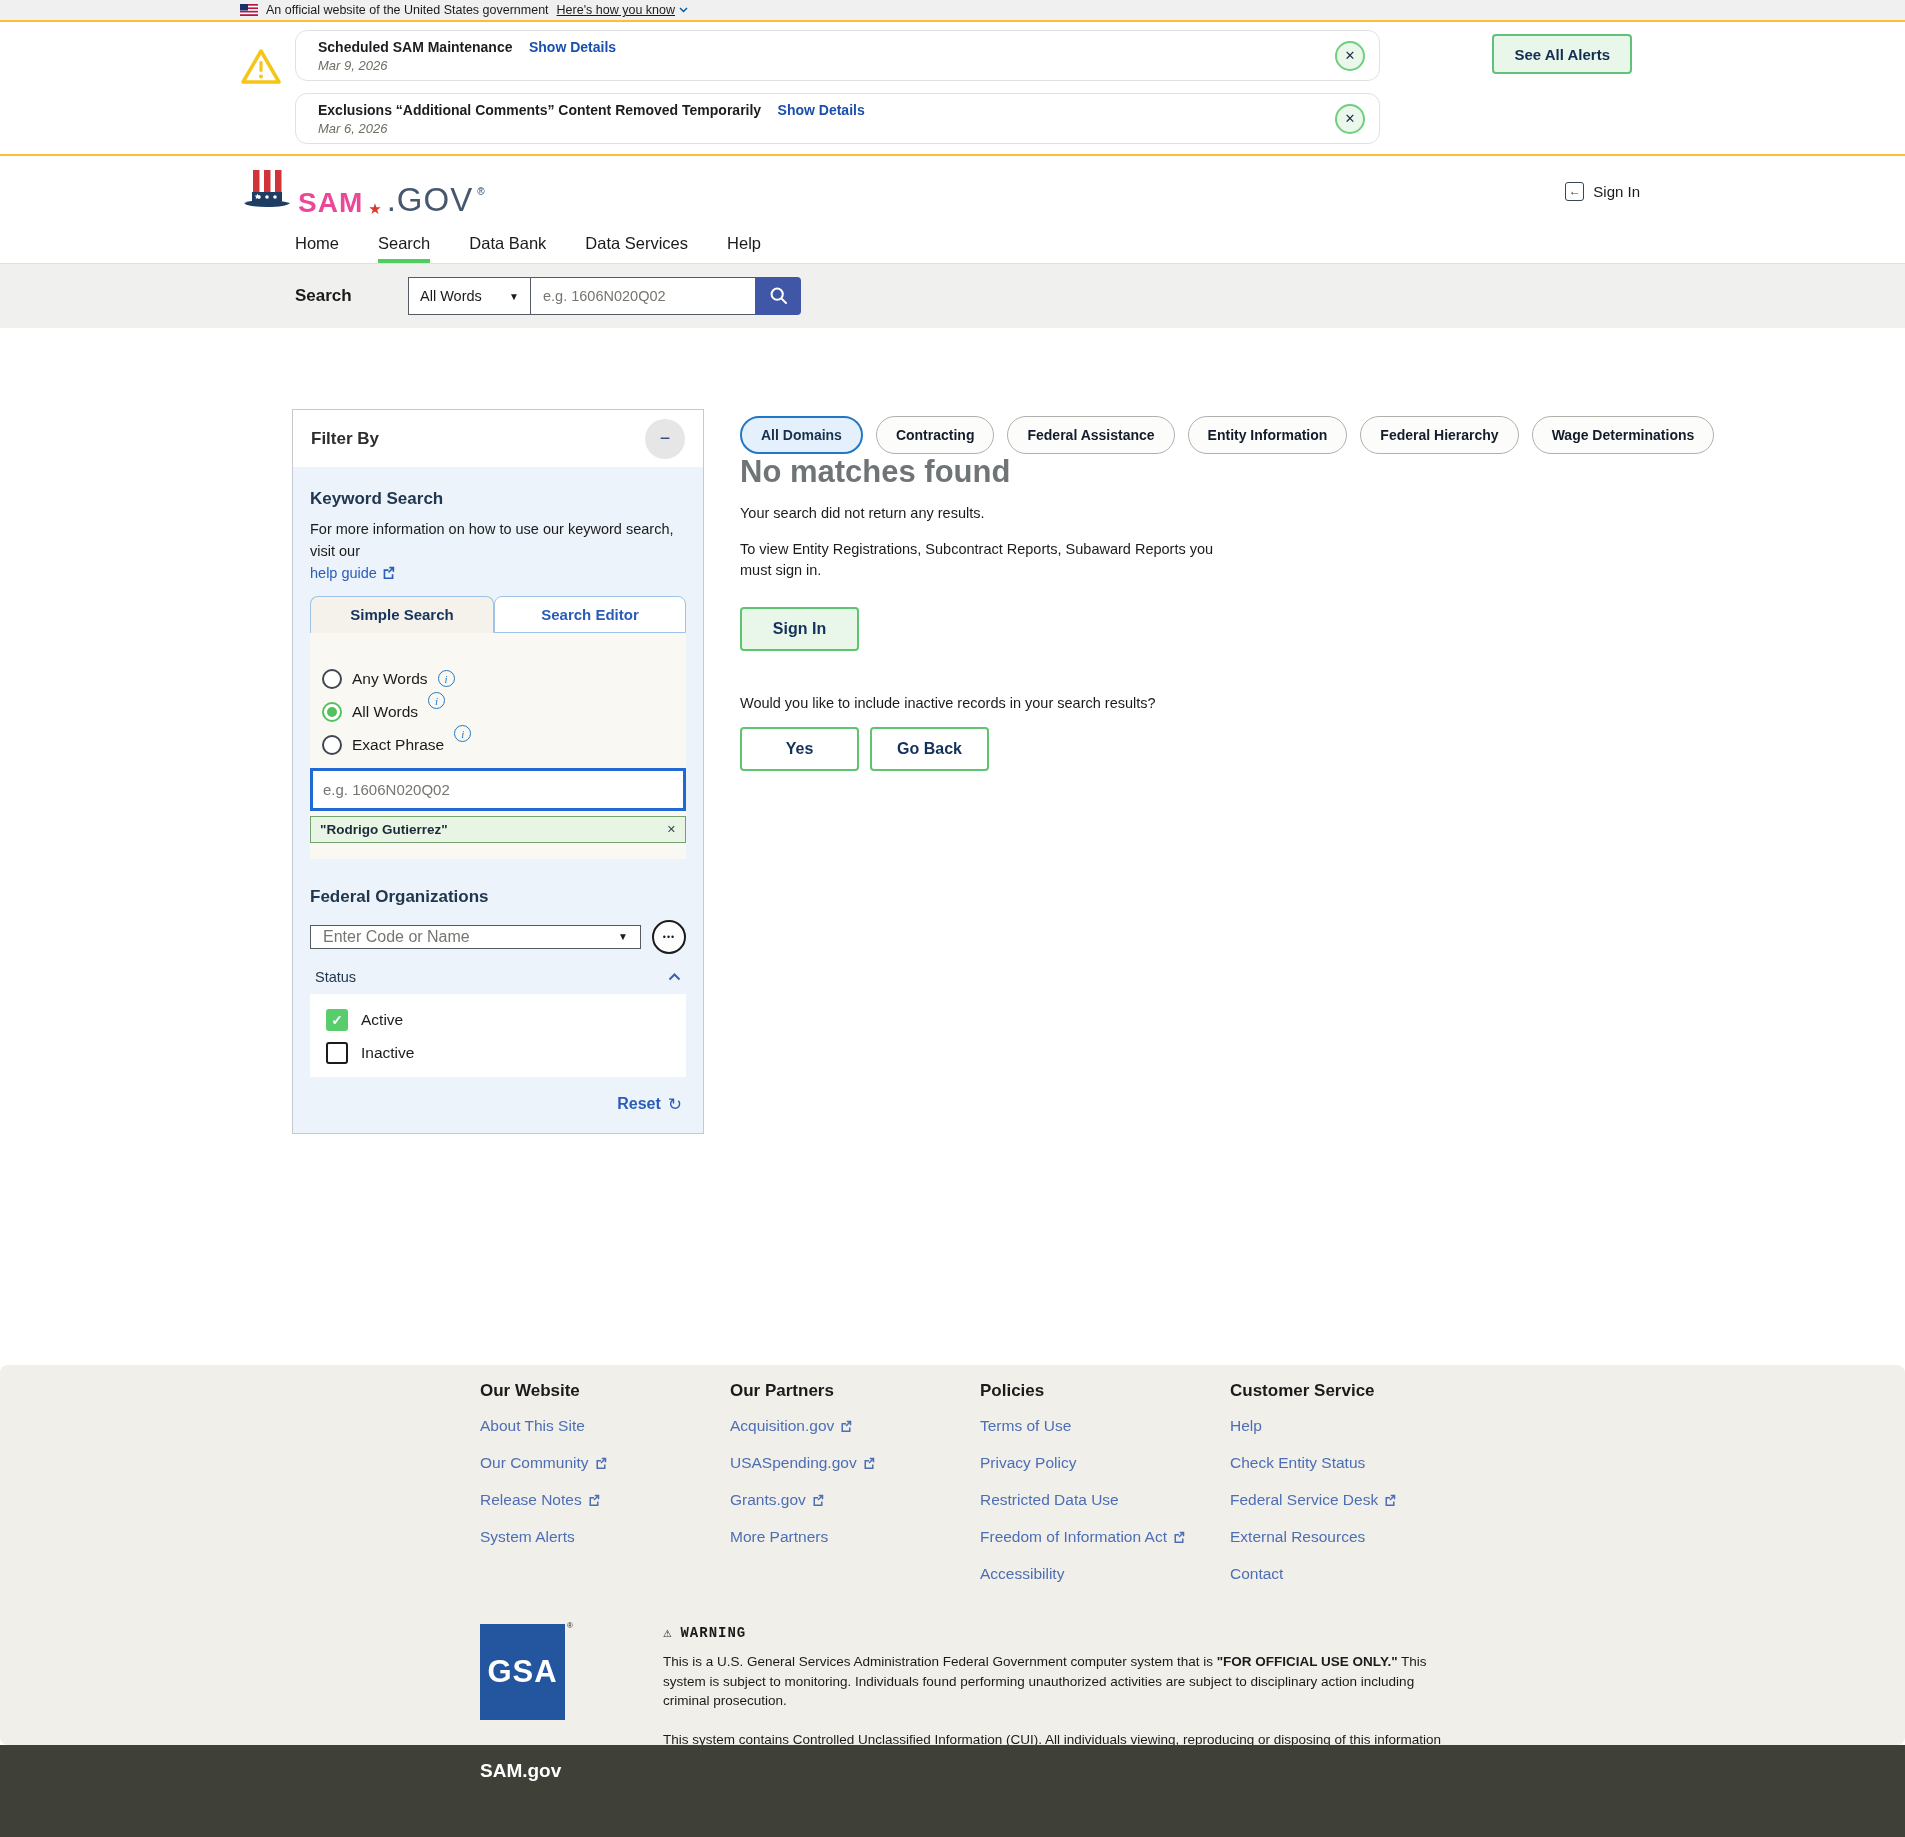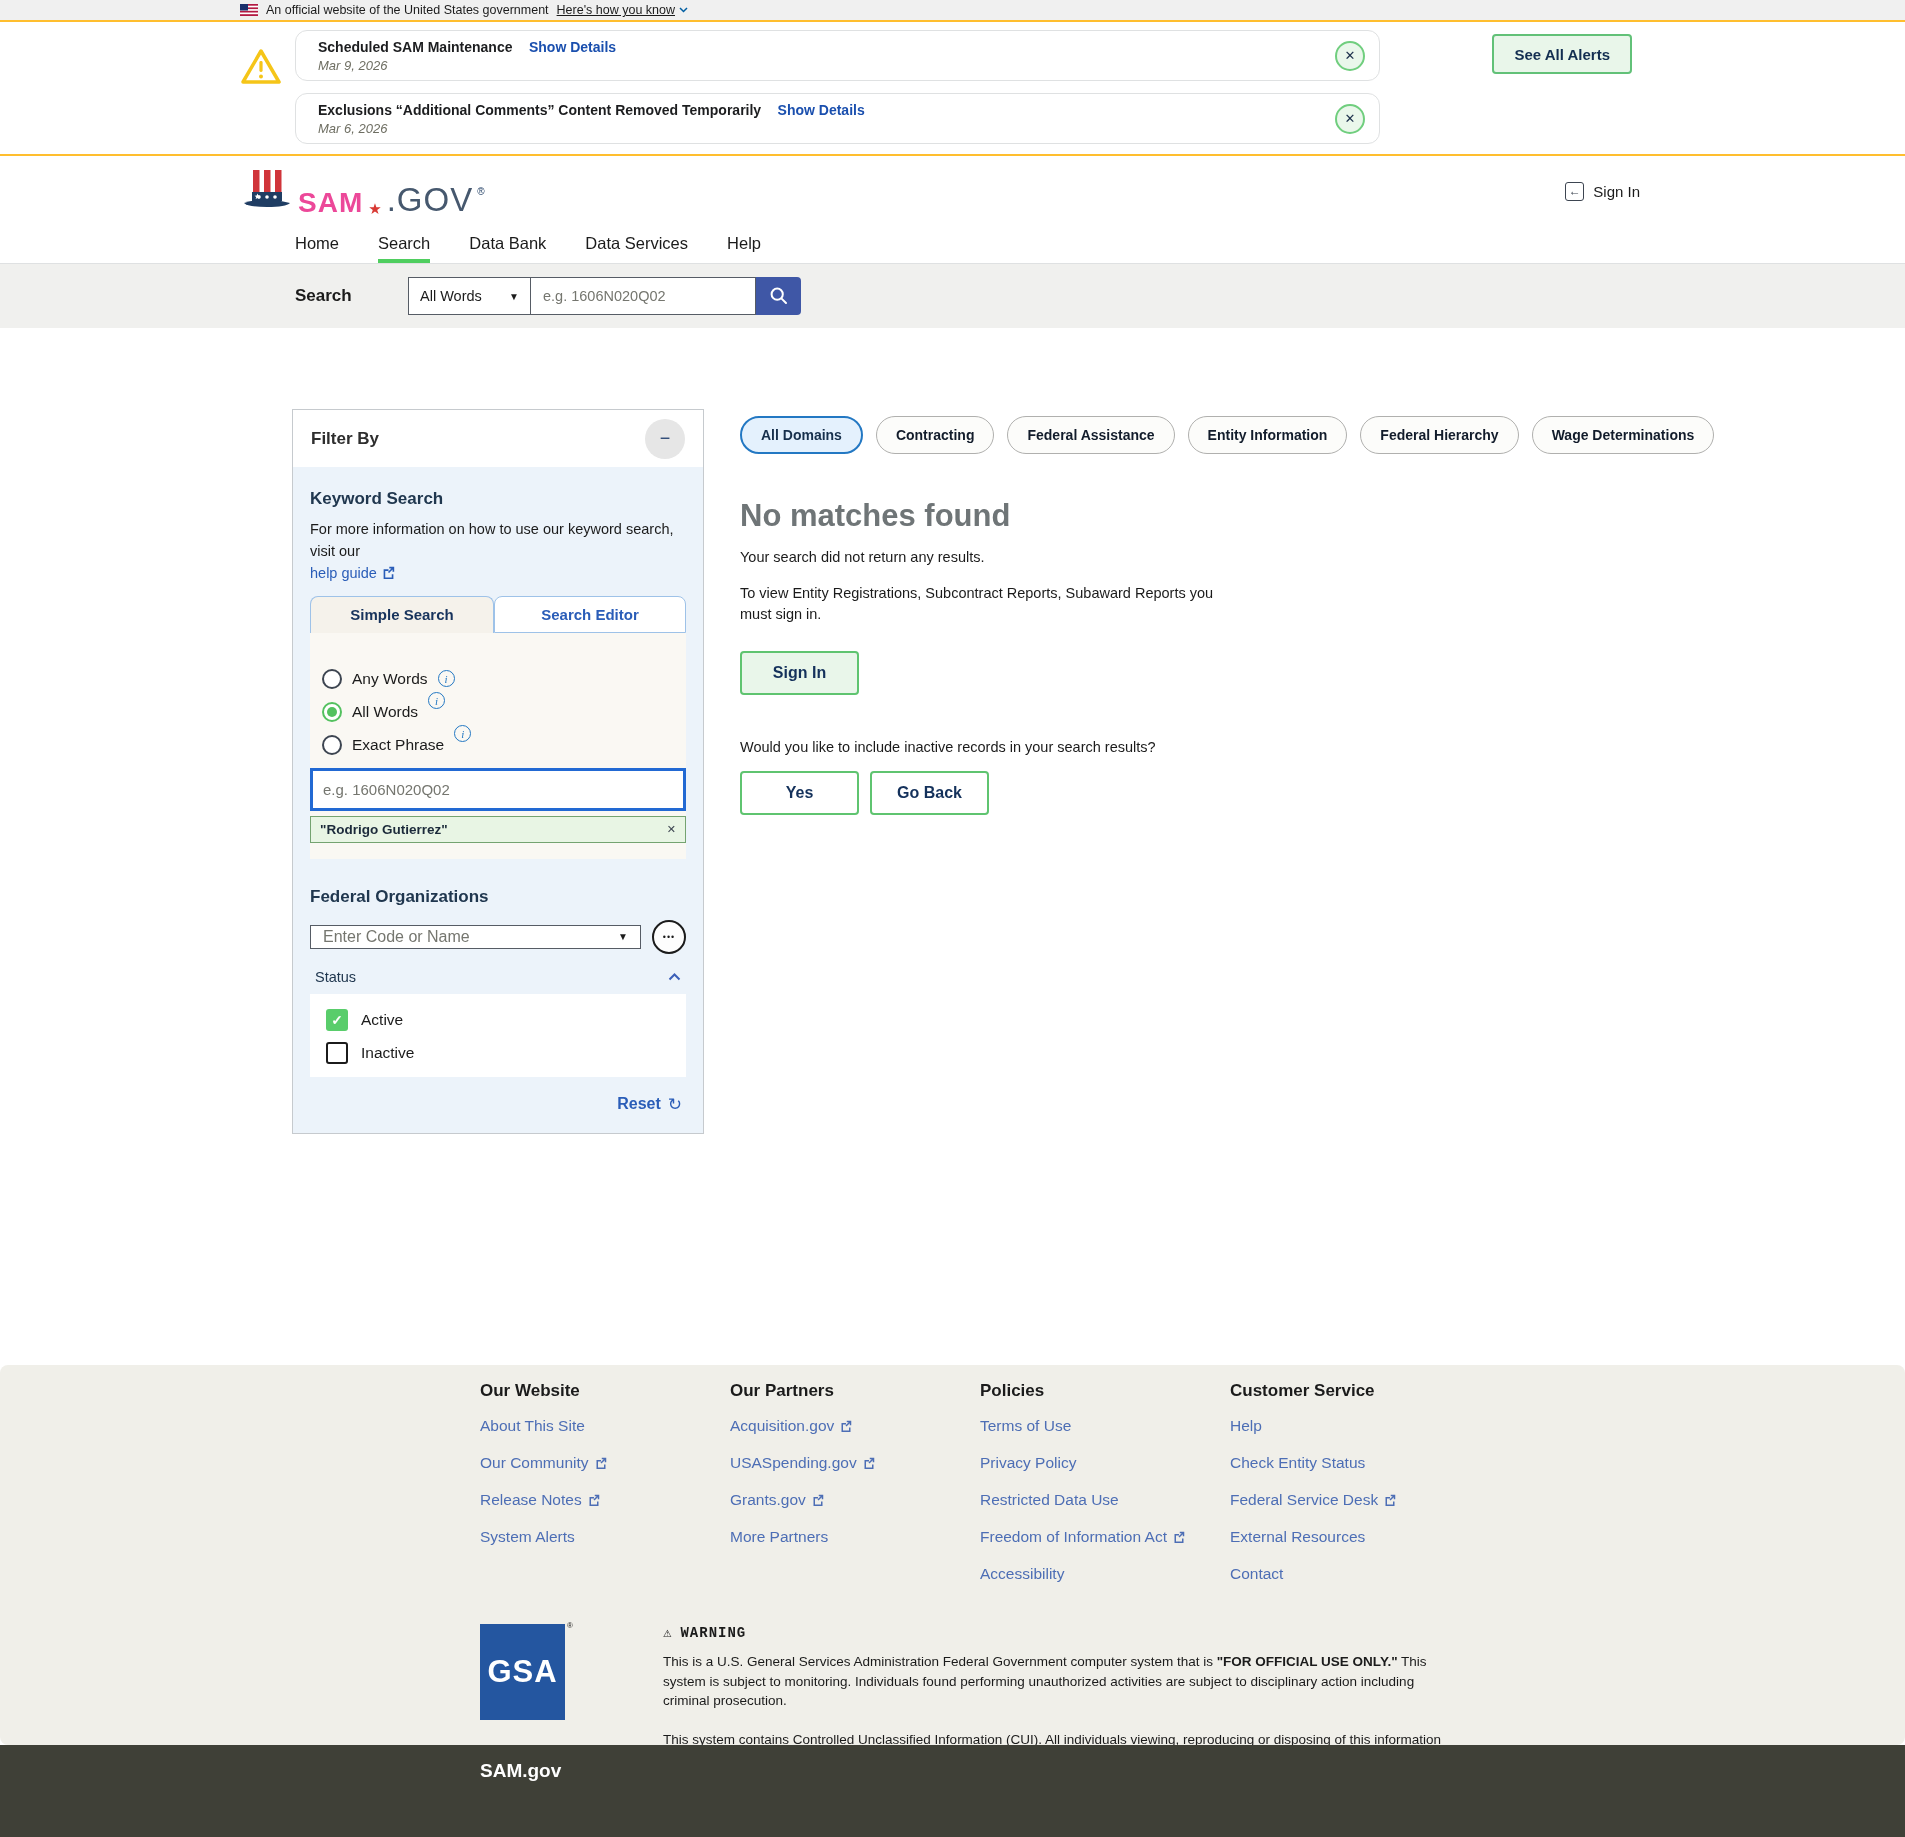--- a/index.html
+++ b/index.html
@@ -164,21 +164,21 @@
 
   
   .results-col { margin-left: 36px; padding-top: 7px; }
   .pill-row { display: flex; gap: 13px; }
   .pill {
     height: 38px; border-radius: 19px; padding: 0 19px;
     display: flex; align-items: center; font-weight: bold; font-size: 14px;
     background: #fcfcfa; border: 1px solid #b0b0ae; color: #121c2b; cursor: pointer; white-space: nowrap;
   }
   .pill.active { background: #e4f1fd; border: 2px solid #2378c3; color: #17304c; }
-  .nm-title { margin-top: 44px; font-size: 31px; font-weight: bold; color: #6f7577; }
+  .nm-title { font-size: 31px; font-weight: bold; color: #6f7577; }
   .nm-msg1 { margin-top: 15px; font-size: 14.5px; }
   .nm-msg2 { margin-top: 18px; font-size: 14.5px; width: 500px; line-height: 1.45; }
   .btn-green-fill, .btn-green-outline {
     height: 44px; border-radius: 4px; font-weight: bold; font-size: 16px; color: #14315b;
     font-family: "Liberation Sans", sans-serif; cursor: pointer; padding: 0 10px; min-width: 119px;
   }
   .btn-green-fill { background: #e9f6ea; border: 2px solid #5fc470; margin-top: 26px; }
   .btn-green-outline { background: #fff; border: 2px solid #5fc470; }
   .nm-question { margin-top: 44px; font-size: 14.5px; }
   .nm-btn-row { display: flex; gap: 11px; margin-top: 16px; }

